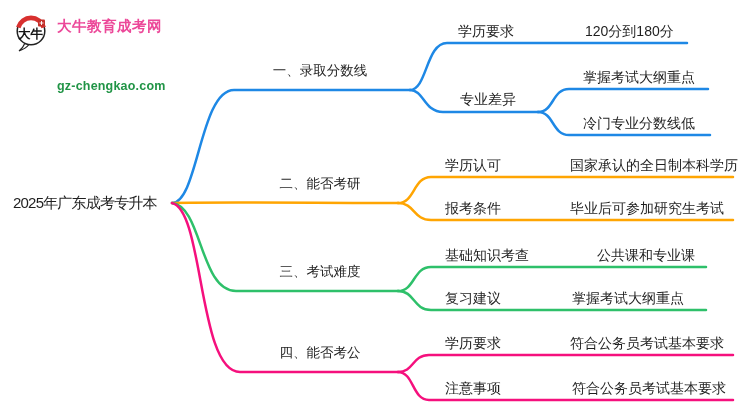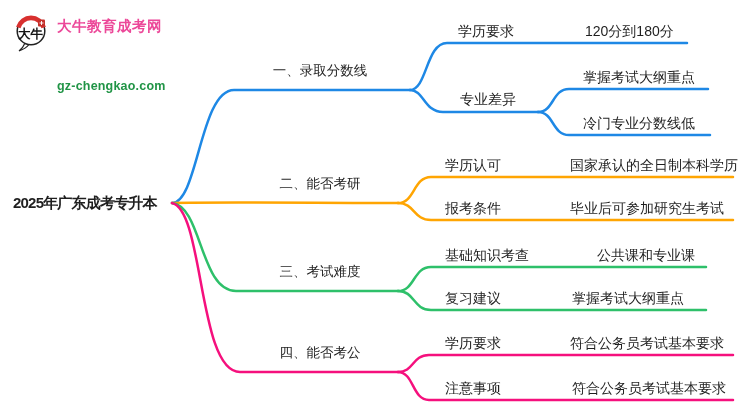--- a/index.html
+++ b/index.html
@@ -6,21 +6,21 @@
   #stage{
     position:relative;
     width:750px;height:410px;
     background:#ffffff;
     overflow:hidden;
     font-family:"Liberation Sans", sans-serif;
     color:#1f1f1f;
   }
   #wires{position:absolute;left:0;top:0;width:750px;height:410px;}
   .label{position:absolute;white-space:nowrap;line-height:18px;}
-  .root-label{left:13px;top:194px;font-size:15px;letter-spacing:-0.8px;font-weight:700;}
+  .root-label{left:13px;top:194px;font-size:15px;letter-spacing:-0.8px;font-weight:400;}
   .branch-label{left:230px;width:180px;text-align:center;font-size:13.5px;}
   .node-label{font-size:14px;}
   .leaf-label{font-size:14px;text-align:right;}
   
   #logo{position:absolute;left:13px;top:14px;display:flex;align-items:flex-start;}
   #logo-icon{width:37px;height:38px;flex:0 0 auto;}
   #logo-text{margin-left:7px;display:flex;flex-direction:column;}
   .logo-title{font-size:14.5px;font-weight:bold;line-height:17px;margin-top:4px;letter-spacing:0.5px;}
   .logo-domain{font-size:12.5px;font-weight:bold;line-height:14px;letter-spacing:0.2px;}
 </style>

